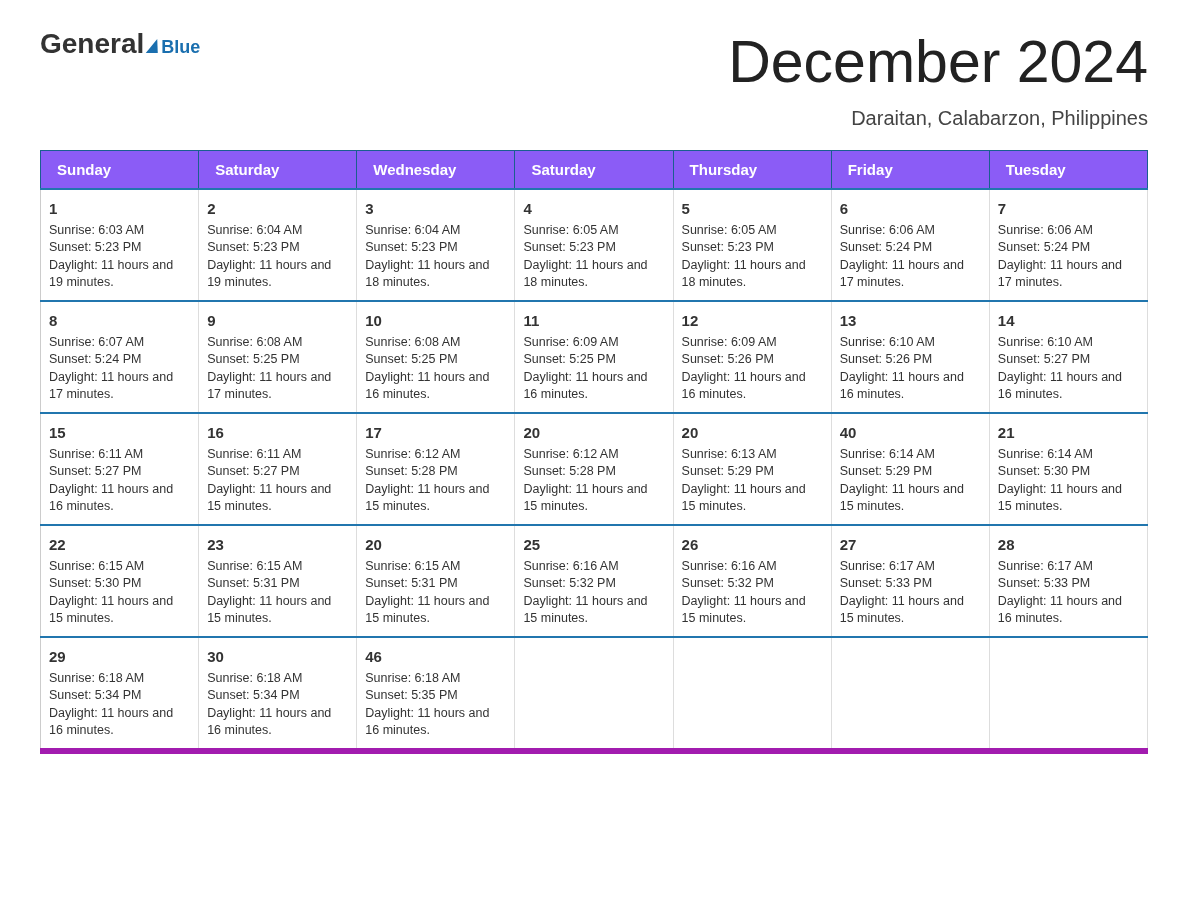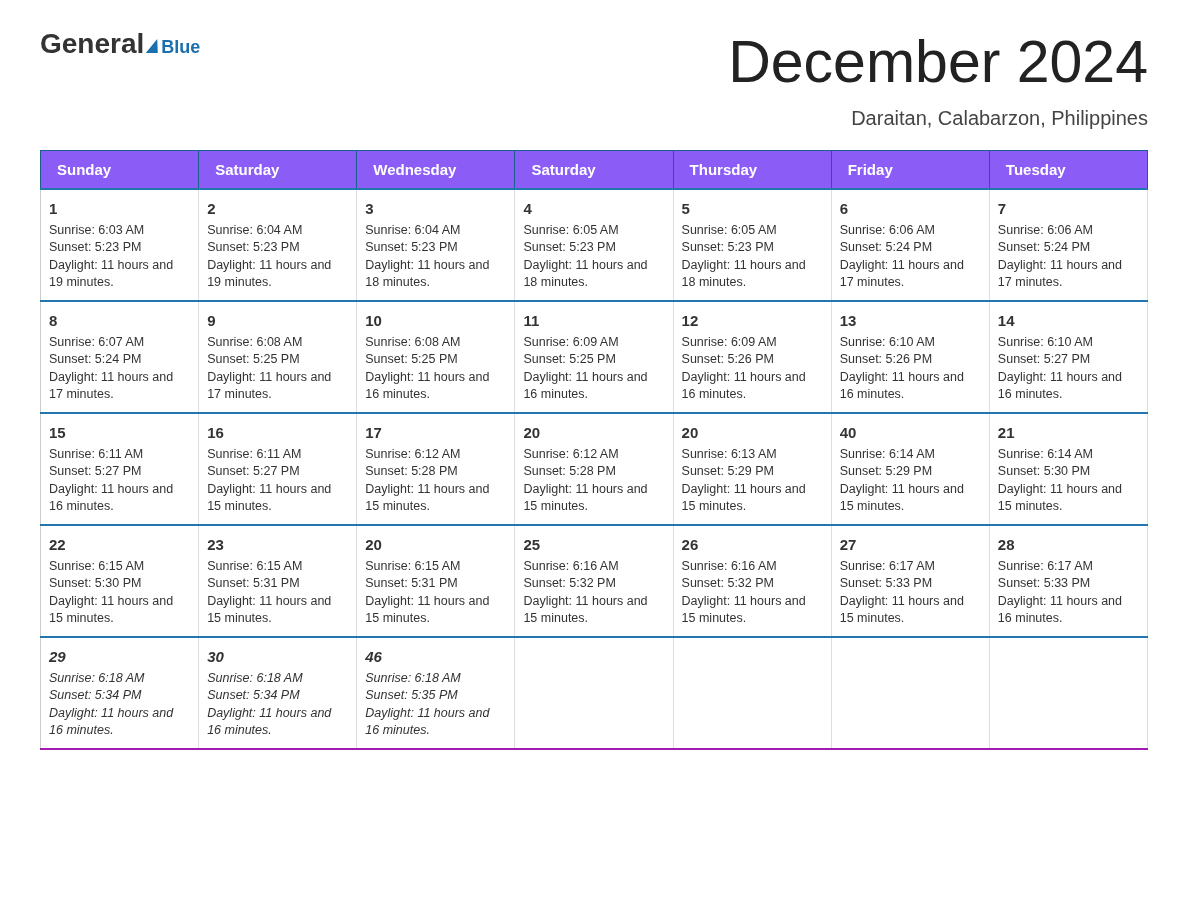--- a/index.html
+++ b/index.html
@@ -79,22 +79,21 @@
       background: #fff;
       height: 100px;
     }
     tbody tr td .day-num {
       font-size: 15px;
       font-weight: bold;
       display: block;
       margin-bottom: 3px;
     }
     tbody tr:last-child td {
-      border-bottom: 2px solid #a21caf;
-      font-style: italic;
+      border-bottom: 6px solid #a21caf;
     }
     tbody tr td:first-child {
       border-left: 1px solid #ccc;
     }
     .empty-cell {
       background: #fff;
     }
     
     tbody tr td {
       border-top: 2px solid #2176ae;

